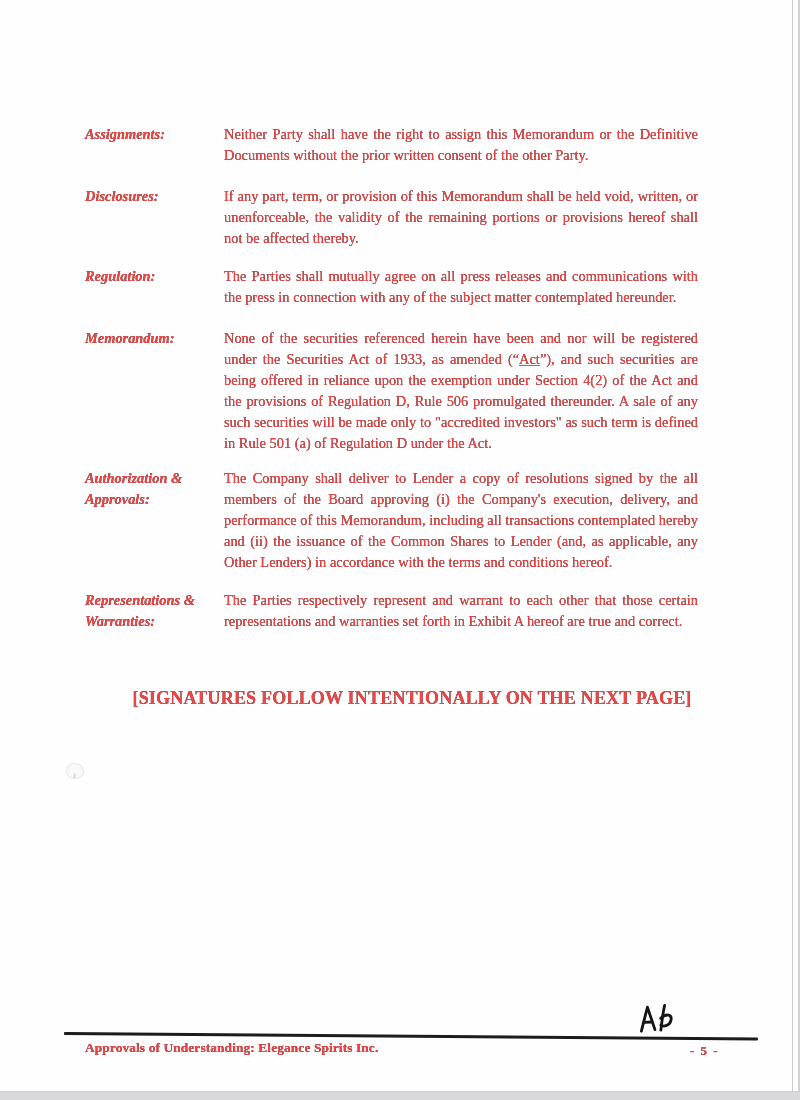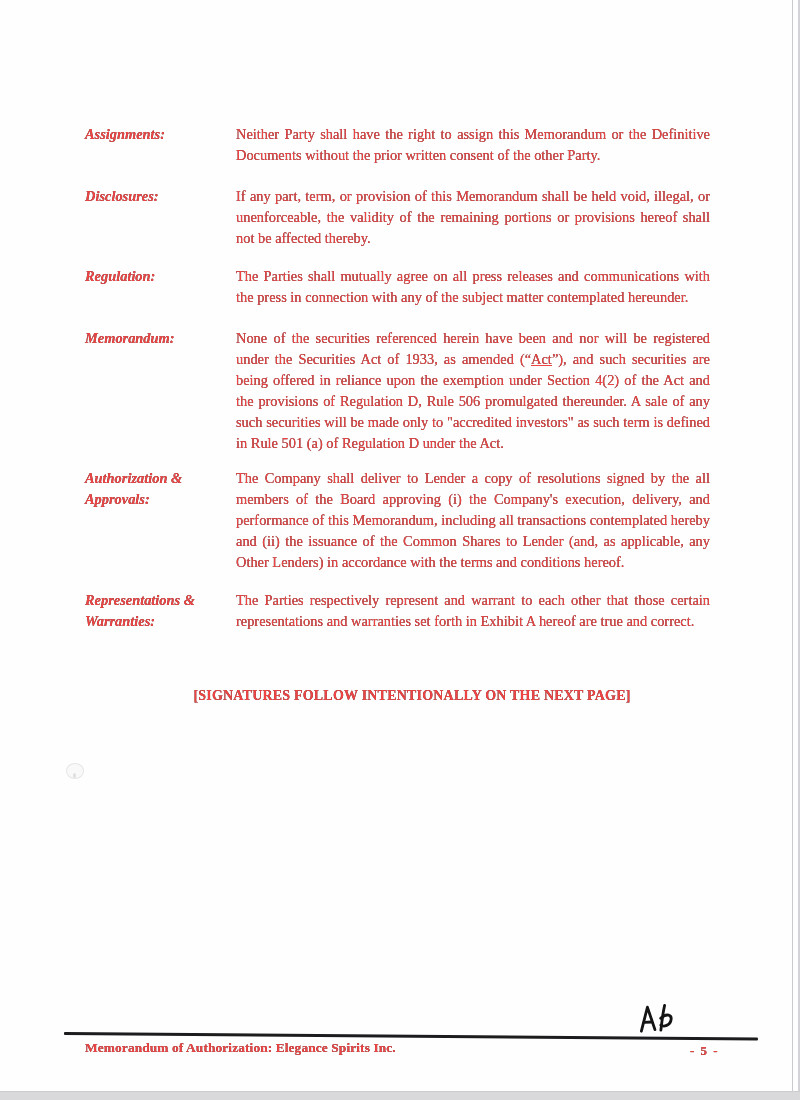--- a/index.html
+++ b/index.html
@@ -24,37 +24,37 @@
     position: absolute;
     left: 85px;
     width: 152px;
     font-style: italic;
     font-weight: bold;
     font-size: 14.4px;
     line-height: 21px;
   }
   .term-body {
     position: absolute;
-    left: 236px;
+    left: 224px;
     width: 474px;
     font-size: 14.4px;
     line-height: 21px;
     text-align: justify;
   }
   .term-body .u { text-decoration: underline; }
 
   
   .sig-notice {
     position: absolute;
     left: 62px;
     width: 700px;
     top: 688px;
     text-align: center;
     font-weight: bold;
-    font-size: 14px;
+    font-size: 18px;
     letter-spacing: 0.2px;
   }
 
   
   .footer-rule {
     position: absolute;
     left: 64px;
     top: 1032px;
     width: 694px;
     height: 2.6px;
@@ -120,21 +120,21 @@
 
 <div class="page">
 
   <div class="term-row ink" style="top:124px">
     <div class="term-label">Assignments:</div>
     <div class="term-body">Neither Party shall have the right to assign this Memorandum or the Definitive Documents without the prior written consent of the other Party.</div>
   </div>
 
   <div class="term-row ink" style="top:186px">
     <div class="term-label">Disclosures:</div>
-    <div class="term-body">If any part, term, or provision of this Memorandum shall be held void, illegal, or unenforceable, the validity of the remaining portions or provisions hereof shall not be affected thereby.</div>
+    <div class="term-body">If any part, term, or provision of this Memorandum shall be held void, written, or unenforceable, the validity of the remaining portions or provisions hereof shall not be affected thereby.</div>
   </div>
 
   <div class="term-row ink" style="top:266px">
     <div class="term-label">Regulation:</div>
     <div class="term-body">The Parties shall mutually agree on all press releases and communications with the press in connection with any of the subject matter contemplated hereunder.</div>
   </div>
 
   <div class="term-row ink" style="top:328px">
     <div class="term-label">Memorandum:</div>
     <div class="term-body"><span>None of the securities referenced herein have been and nor will be registered under the Securities Act of 1933, as amended (“</span><span class="u">Act</span><span>”), and such securities are being offered in reliance upon the exemption under Section 4(2) of the Act and the provisions of Regulation D, Rule 506 promulgated thereunder. A sale of any such securities will be made only to "accredited investors" as such term is defined in Rule 501 (a) of Regulation D under the Act.</span></div>
@@ -155,21 +155,21 @@
   <svg class="initials" viewBox="0 0 44 34" role="img" aria-label="AB">
     <g fill="none" stroke="#141414" stroke-width="3.1" stroke-linecap="round" stroke-linejoin="round">
       <path d="M3,30 L11,4 L18,29"></path>
       <path d="M6.5,20.5 L15,20.5"></path>
       <path d="M30,3 C28,10 26,21 24.5,30"></path>
       <path d="M25,17 C32,11 38,14 36,20 C34.5,25 28,27 24.8,24.5"></path>
     </g>
   </svg>
 
   <div class="footer-rule"></div>
-  <div class="footer-left ink">Memorandum of Authorization: Elegance Spirits Inc.</div>
+  <div class="footer-left ink">Approvals of Understanding: Elegance Spirits Inc.</div>
   <div class="footer-page ink">- 5 -</div>
 
   <div class="smudge"></div>
   <div class="edge-line-1"></div>
   <div class="edge-line-2"></div>
   <div class="bottom-band"></div>
 
 </div>
 
 </body></html>

